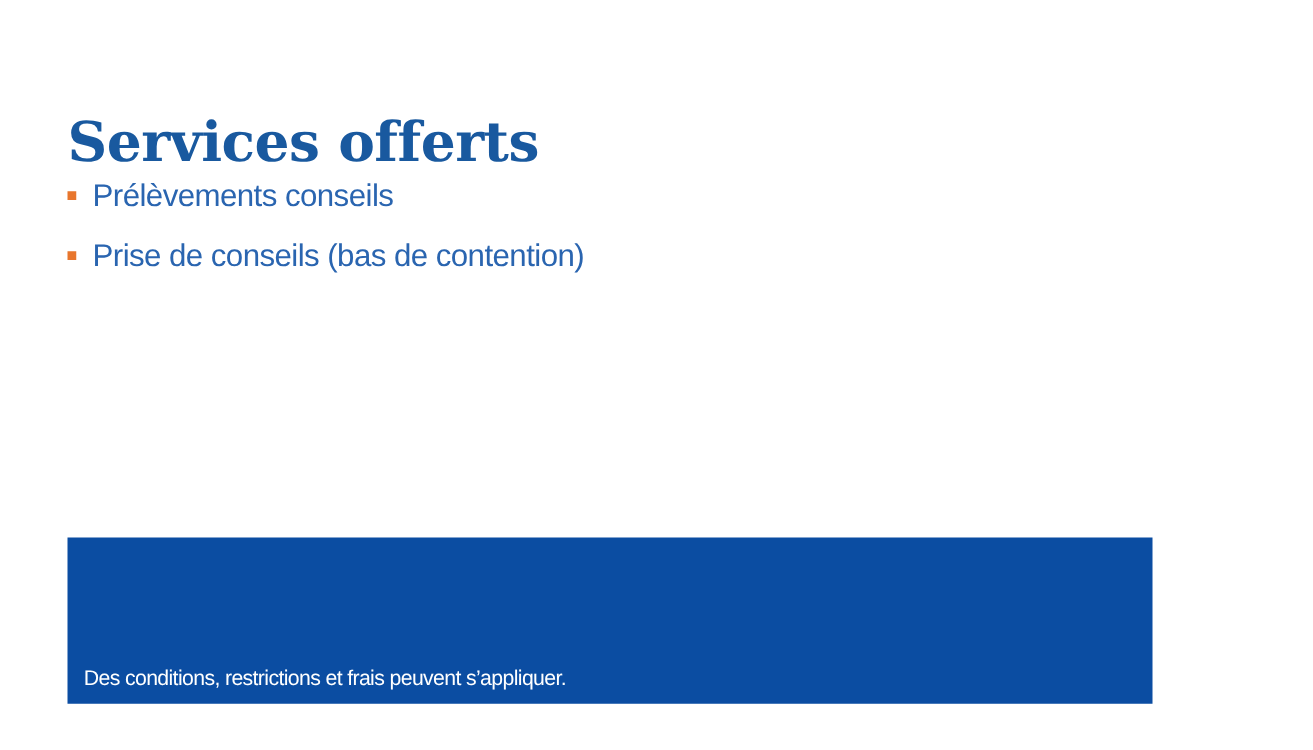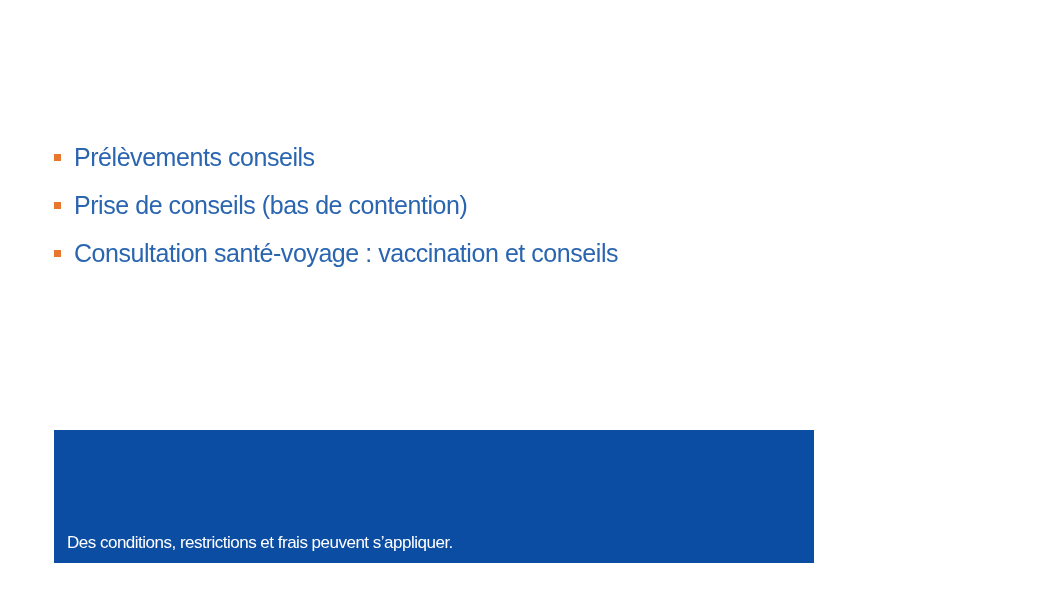--- a/index.html
+++ b/index.html
@@ -59,54 +59,51 @@
   .bullet-text {
     font-family: "Liberation Sans", sans-serif;
     font-size: 25px;
     color: #2A65B0;
     letter-spacing: -0.45px;
   }
   .note-box {
     position: absolute;
     left: 54px;
     top: 430px;
-    width: 760px;
+    width: 868px;
     height: 133px;
     background: #0B4DA2;
   }
   .note-text {
     position: absolute;
     left: 13px;
     bottom: 9px;
     font-family: "Liberation Sans", sans-serif;
     font-size: 17px;
     line-height: 22px;
     color: #FFFFFF;
     letter-spacing: -0.5px;
     white-space: nowrap;
   }
 </style>
 </head>
 <body>
 
 <div class="slide">
 
+  <h1 class="slide-title">Services offerts</h1>
 
   <ul class="bullet-list">
     <li class="bullet-item">
       <span class="bullet-marker"></span>
       <span class="bullet-text">Prélèvements conseils</span>
     </li>
     <li class="bullet-item">
       <span class="bullet-marker"></span>
       <span class="bullet-text">Prise de conseils (bas de contention)</span>
     </li>
-    <li class="bullet-item">
-      <span class="bullet-marker"></span>
-      <span class="bullet-text">Consultation santé-voyage : vaccination et conseils</span>
-    </li>
   </ul>
 
   <div class="note-box">
     <div class="note-text">Des conditions, restrictions et frais peuvent s’appliquer.</div>
   </div>
 
 </div>
 
 </body></html>

